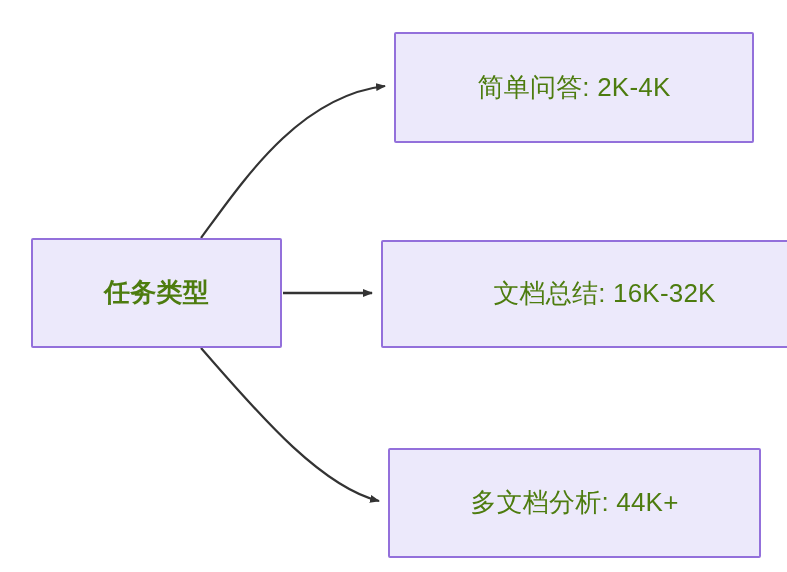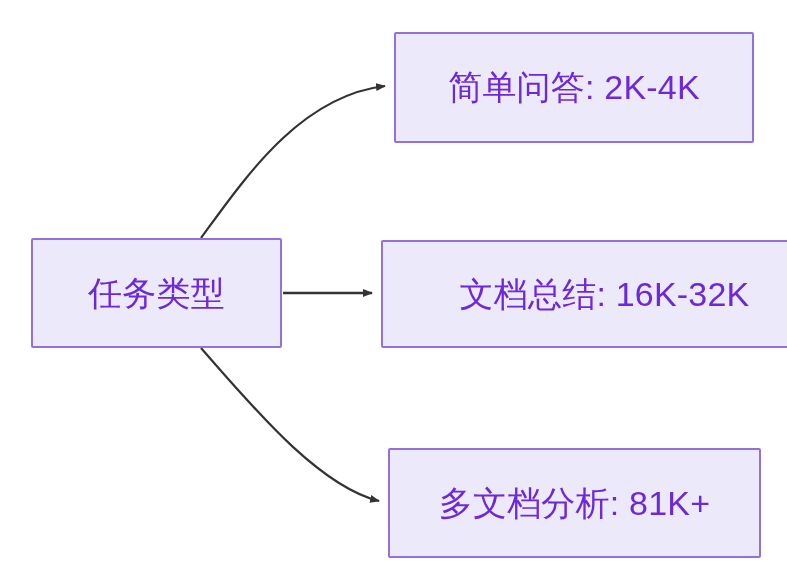--- a/index.html
+++ b/index.html
@@ -30,32 +30,33 @@
     position: absolute;
     box-sizing: border-box;
     background: #ece9fb;
     border: 2px solid #9370db;
     border-radius: 2px;
     display: flex;
     align-items: center;
     justify-content: center;
   }
   .node-label {
-    color: #6d28d9;
-    font-size: 34px;
+    color: #4d7c0f;
+    font-size: 26px;
     line-height: 1.2;
     letter-spacing: 0.2px;
     white-space: nowrap;
     text-align: center;
   }
   #node-root {
     left: 31px;
     top: 238px;
     width: 251px;
     height: 110px;
+    font-weight: bold;
   }
   #node-simple-qa {
     left: 394px;
     top: 32px;
     width: 360px;
     height: 111px;
   }
   #node-doc-summary {
     left: 381px;
     top: 240px;
@@ -94,16 +95,16 @@
 
   <div class="node" id="node-simple-qa">
     <span class="node-label">简单问答: 2K-4K</span>
   </div>
 
   <div class="node" id="node-doc-summary">
     <span class="node-label">文档总结: 16K-32K</span>
   </div>
 
   <div class="node" id="node-multi-doc">
-    <span class="node-label">多文档分析: 81K+</span>
+    <span class="node-label">多文档分析: 44K+</span>
   </div>
 
 </div>
 
 </body></html>

